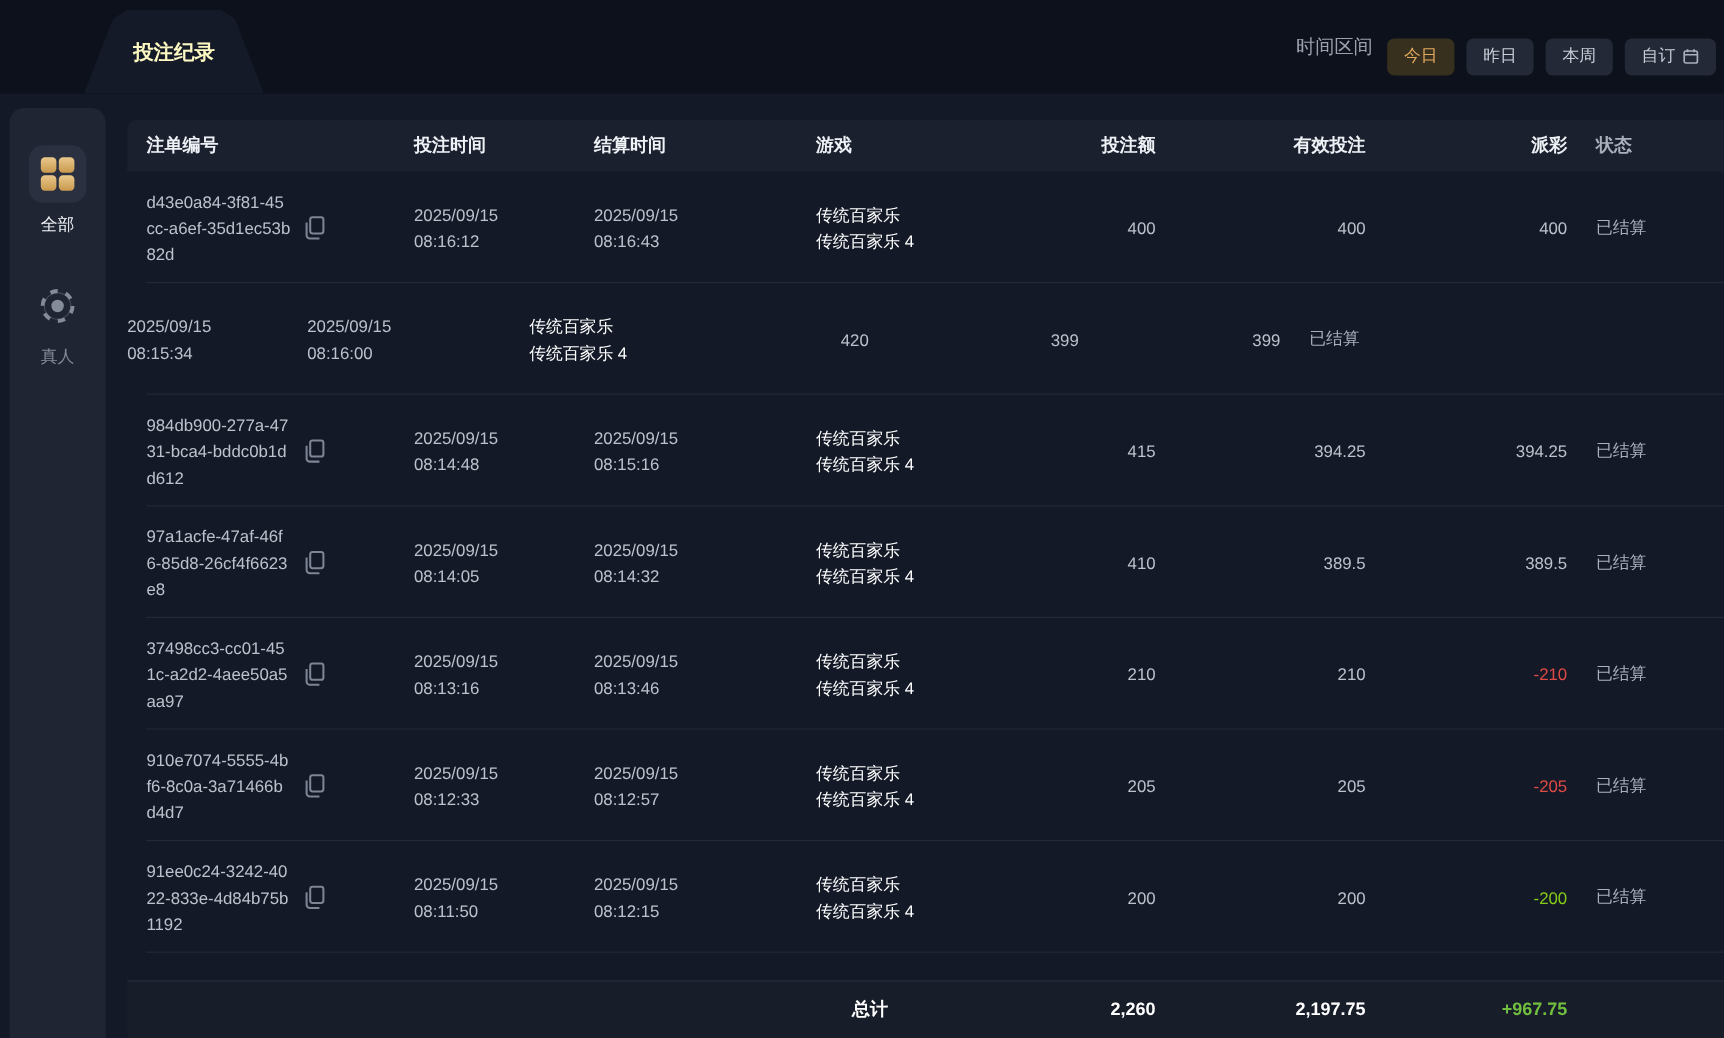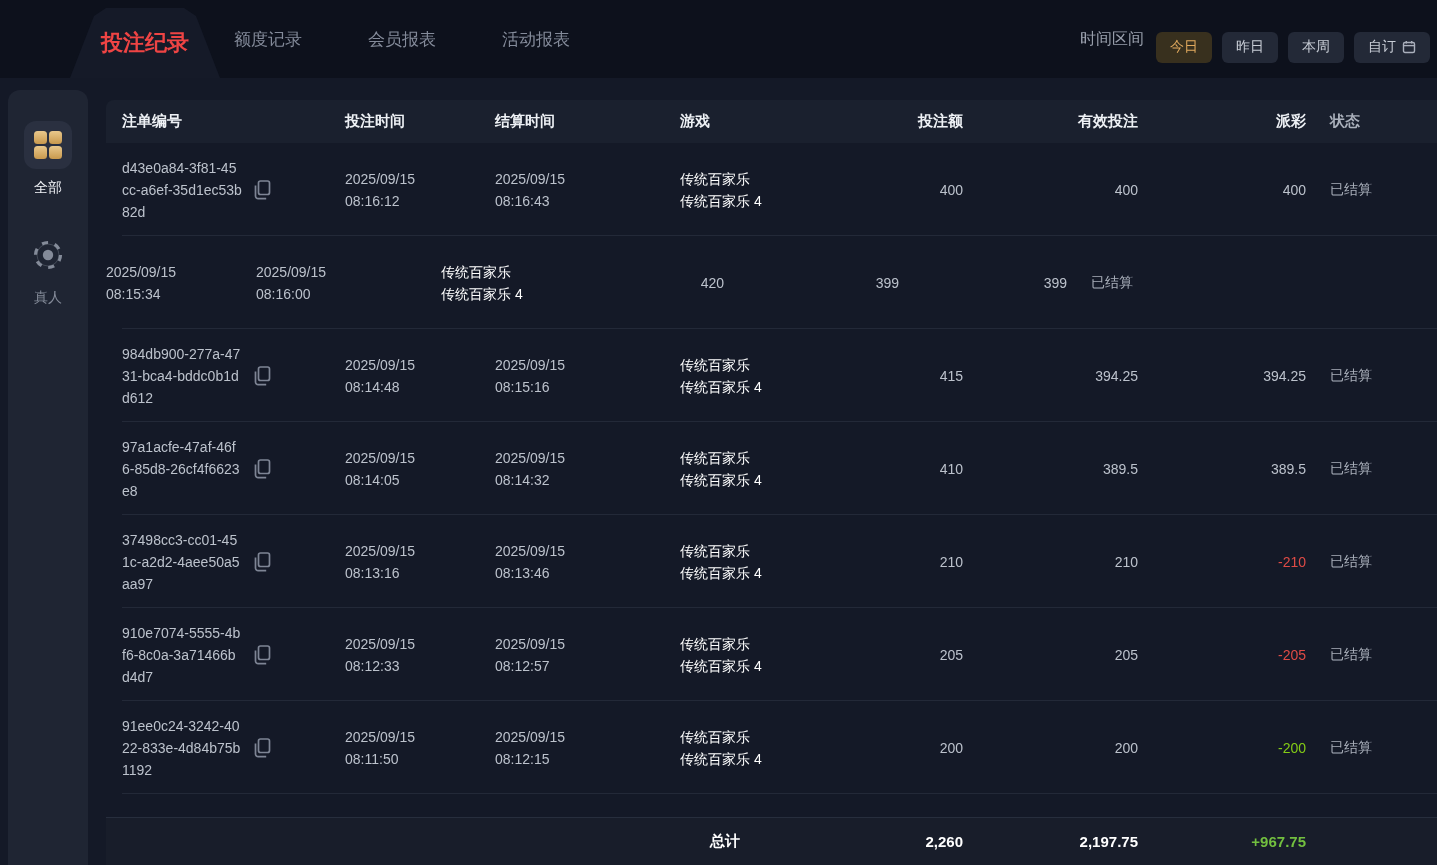--- a/index.html
+++ b/index.html
@@ -14,21 +14,21 @@
   .topbar {
     position:absolute; top:0; left:0; width:1437px; height:78px;
     background:#0d111c; z-index:2;
   }
   .tab-active {
     position:absolute; left:70px; top:8px; width:150px; height:70px;
     background:#151a28;
     clip-path:polygon(0 100%, 24px 8px, 36px 0, calc(100% - 36px) 0, calc(100% - 24px) 8px, 100% 100%);
     display:flex; align-items:center; justify-content:center;
   }
-  .tab-active span { color:#ef4444; font-size:22px; font-weight:bold; }
+  .tab-active span { color:#fef9c3; font-size:17px; font-weight:bold; }
   .tabs-rest {
     position:absolute; left:228px; top:0; height:78px;
     display:flex; align-items:center; gap:54px;
   }
   .tab { color:#848b9a; font-size:17px; cursor:pointer; width:80px; text-align:center; }
   .time-filter {
     position:absolute; right:7px; top:0; height:78px;
     display:flex; align-items:center; gap:10px;
   }
   .tf-label { color:#9aa0ad; font-size:16px; margin-right:2px; }
@@ -96,25 +96,20 @@
   .f-valid  { width:175px; text-align:right; }
   .f-payout { width:168px; text-align:right; }
 </style>
 </head>
 <body>
 
 <div class="topbar">
   <div class="tab-active">
     <span>投注纪录</span>
   </div>
-  <div class="tabs-rest">
-    <div class="tab">额度记录</div>
-    <div class="tab">会员报表</div>
-    <div class="tab">活动报表</div>
-  </div>
   <div class="time-filter">
     <span class="tf-label">时间区间</span>
     <button class="tf-btn active">
       <span>今日</span>
     </button>
     <button class="tf-btn">
       <span>昨日</span>
     </button>
     <button class="tf-btn">
       <span>本周</span>

